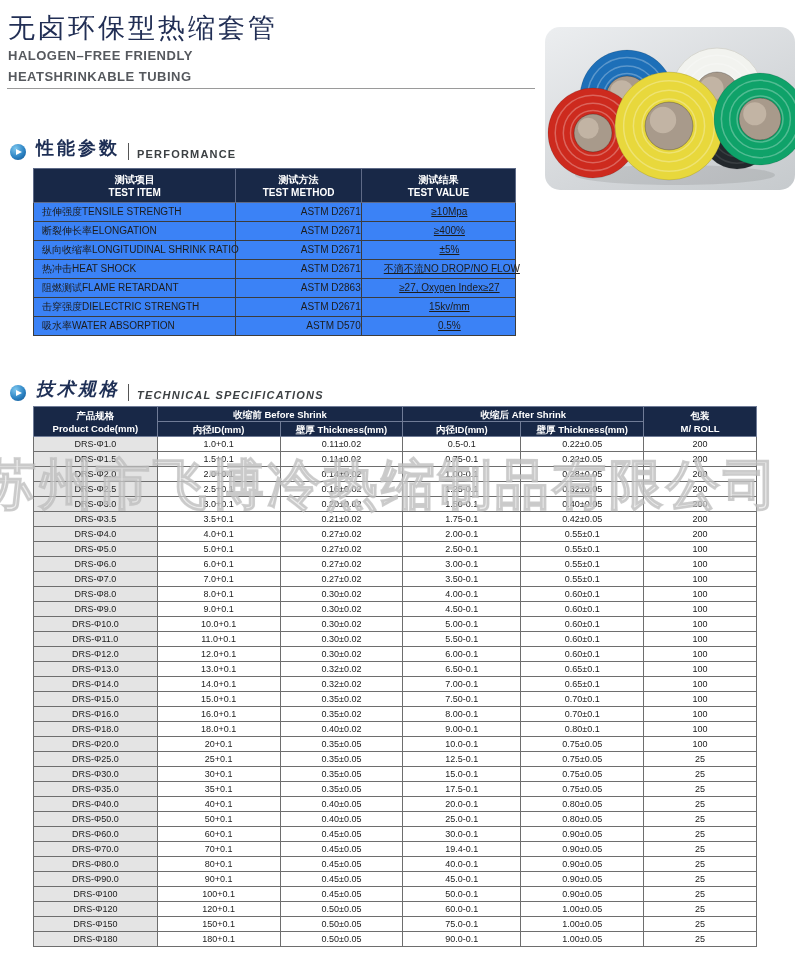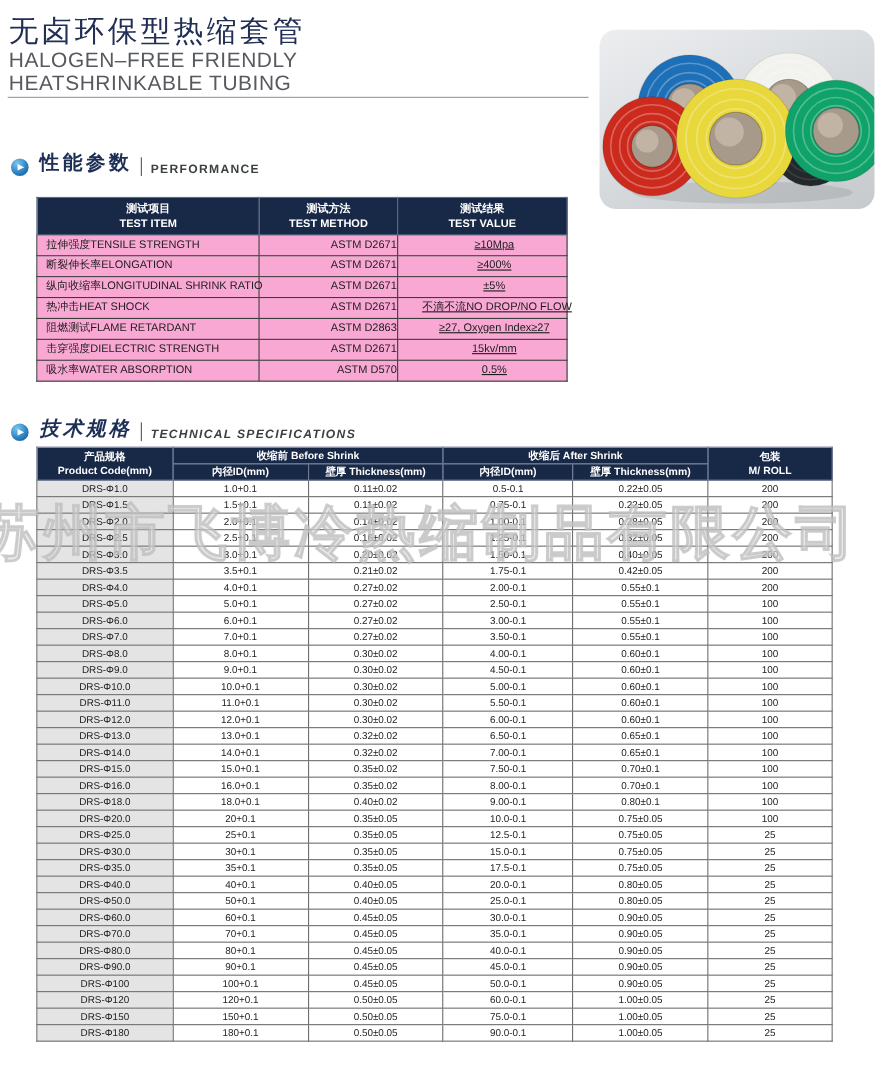--- a/index.html
+++ b/index.html
@@ -3,21 +3,21 @@
 <meta charset="utf-8">
 <style>
   * { margin:0; padding:0; box-sizing:border-box; }
   html,body { background:#fff; }
   body { font-family:"Liberation Sans","DejaVu Sans",sans-serif; }
   .page { position:relative; width:800px; height:971px; background:#fff; overflow:hidden; }
 
   
   .title-zh { position:absolute; top:10px; left:8px; font-size:27px; font-weight:normal;
               color:#222f55; letter-spacing:3px; }
-  .subtitle { position:absolute; top:45px; left:8px; font-size:19px; font-weight:normal;
+  .subtitle { position:absolute; top:45px; left:8px; font-size:13px; font-weight:bold;
               color:#56595e; line-height:21px; letter-spacing:0.5px; }
   .header-rule { position:absolute; top:88px; left:7px; width:528px; height:1px; background:#9a9a9a; }
 
   
   .photo { position:absolute; top:27px; left:545px; width:250px; height:163px;
            border-radius:15px; background:linear-gradient(155deg,#eceef0 0%,#d4d7da 60%,#c6cacd 100%);
            overflow:hidden; }
   .photo svg { display:block; width:100%; height:100%; }
 
   
@@ -27,26 +27,26 @@
   .sec-icon { position:relative; width:16px; height:16px; border-radius:50%;
               background:radial-gradient(circle at 35% 28%, #7cc6ee 0%, #2d84c4 55%, #0d4f8c 100%);
               display:flex; align-items:center; justify-content:center; flex:0 0 16px; }
   .sec-icon .tri { width:0; height:0; border-left:6px solid #fff;
                    border-top:3.5px solid transparent; border-bottom:3.5px solid transparent; margin-left:2px; }
   .sec-zh { font-size:18px; font-weight:bold; color:#1e2f55; margin-left:10px; letter-spacing:3px; }
   .sec-divider { width:1px; height:17px; background:#555; margin:2px 8px 0 8px; }
   .sec-en { font-size:11px; font-weight:bold; color:#3c4043; letter-spacing:1.2px; margin-top:4px; }
 
   
-  .perf-table { position:absolute; top:179px; left:33px; width:483px;
+  .perf-table { position:absolute; top:168px; left:33px; width:483px;
                 border-collapse:collapse; table-layout:fixed; }
   .perf-table th { background:#182847; color:#fff; font-size:10px; font-weight:bold;
                    height:34px; border:1px solid #5e6a87; line-height:13px; }
   .perf-table td { border:1px solid #3c3c3c; font-size:10px; color:#1c1c1c;
-                   height:18px; line-height:18px; background:#f9a8d4; white-space:nowrap; }
+                   height:18px; line-height:18px; background:#3b82f6; white-space:nowrap; }
   .perf-table td.pc1 { text-align:left; padding-left:8px; }
   .perf-table td.pc2 { text-align:right; }
   .perf-table td.pc3 { text-align:center; padding-left:22px;text-decoration:underline; }
   .perf-table { border:1px solid #26262a; }
 
   
   .spec-table { position:absolute; top:406px; left:33px; width:724px;
                 border-collapse:collapse; table-layout:fixed; border:1px solid #33394b; }
   .spec-table th { background:#182847; color:#fff; font-size:9.5px; font-weight:bold;
                    border:1px solid #707c97; height:15px; line-height:13px; }
@@ -450,21 +450,21 @@
           <td>60+0.1</td>
           <td>0.45±0.05</td>
           <td>30.0-0.1</td>
           <td>0.90±0.05</td>
           <td>25</td>
         </tr>
         <tr>
           <td class="code">DRS-Φ70.0</td>
           <td>70+0.1</td>
           <td>0.45±0.05</td>
-          <td>35.0-0.1</td>
+          <td>19.4-0.1</td>
           <td>0.90±0.05</td>
           <td>25</td>
         </tr>
         <tr>
           <td class="code">DRS-Φ80.0</td>
           <td>80+0.1</td>
           <td>0.45±0.05</td>
           <td>40.0-0.1</td>
           <td>0.90±0.05</td>
           <td>25</td>

